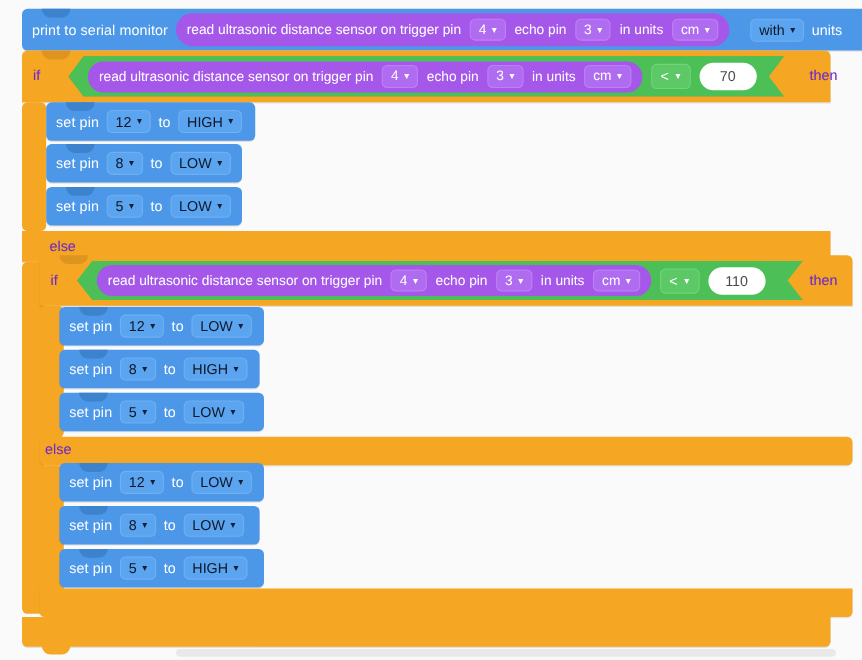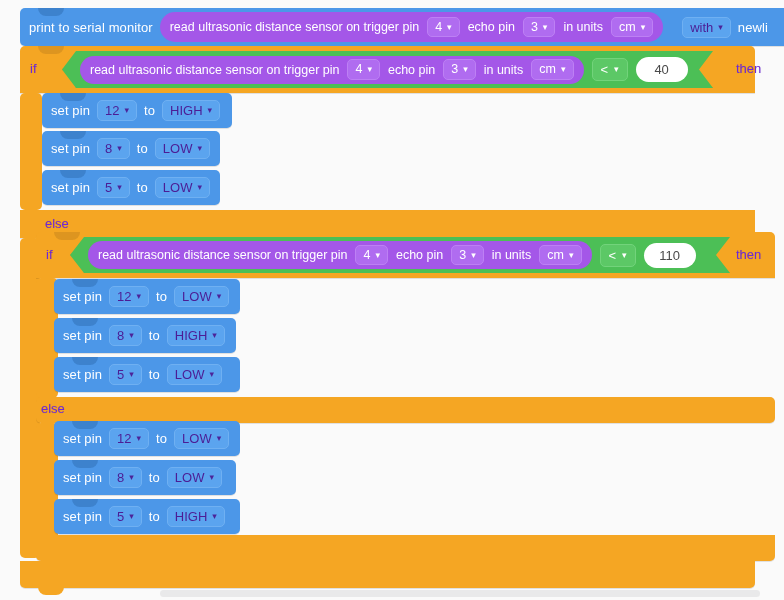--- a/index.html
+++ b/index.html
@@ -34,21 +34,21 @@
     color:#ffffff; font-size:13px; white-space:nowrap;
     border-radius:5px;
   }
   .stmt .lbl { color:#fff; font-size:13px; letter-spacing:.1px; }
 
   
   .fld {
     display:inline-flex; align-items:center; gap:5px;
     background:#5ba4ef; border:1px solid #6fb0f2;
     border-radius:5px; padding:3px 7px;
-    color:#4c1d95; font-size:13px; line-height:1;
+    color:#0f172a; font-size:13px; line-height:1;
   }
   .fld .cv { font-size:9px; line-height:1; opacity:.95; }
 
   
   .purple {
     display:inline-flex; align-items:center; gap:8px;
     background:#a457e8; border-radius:16px;
     padding:0 10px; height:30px;
     color:#fff; font-size:12.5px; white-space:nowrap;
   }
@@ -121,21 +121,21 @@
         <span class="fldp">
           <span>cm</span>
           <span class="cv">▾</span>
         </span>
       </span>
 
       <span class="fld" style="margin-left:12px;">
         <span>with</span>
         <span class="cv">▾</span>
       </span>
-      <span class="lbl">newli</span>
+      <span class="lbl">units</span>
     </div>
   </div>
 
   <div class="blk ctrl shadow-soft" style="left:20px; top:46px; width:735px; height:47px; border-radius:5px 5px 0 0;">
     <div class="nub" style="left:18px; top:0; background:#dd9520;"></div>
     <span class="ctrl-lbl" style="left:10px; top:15px;">if</span>
     <span class="ctrl-lbl" style="left:716px; top:15px;">then</span>
   </div>
 
   <div class="green-hex shadow-soft" style="left:62px; top:51px; width:647px; height:37px;">
@@ -154,21 +154,21 @@
         <span>in units</span>
         <span class="fldp">
           <span>cm</span>
           <span class="cv">▾</span>
         </span>
       </span>
       <span class="op-fld">
         <span>&lt;</span>
         <span class="cv">▾</span>
       </span>
-      <span class="num-oval">40</span>
+      <span class="num-oval">70</span>
     </div>
   </div>
 
   <div class="blk ctrl" style="left:20px; top:93px; width:22px; height:117px;"></div>
 
   <div class="blk blue shadow-soft" style="left:42px; top:93px; width:190px; height:35px;">
     <div class="nub" style="left:18px; top:0; background:#3d82cd;"></div>
     <div class="stmt" style="height:35px;">
       <span class="lbl">set pin</span>
       <span class="fld">

